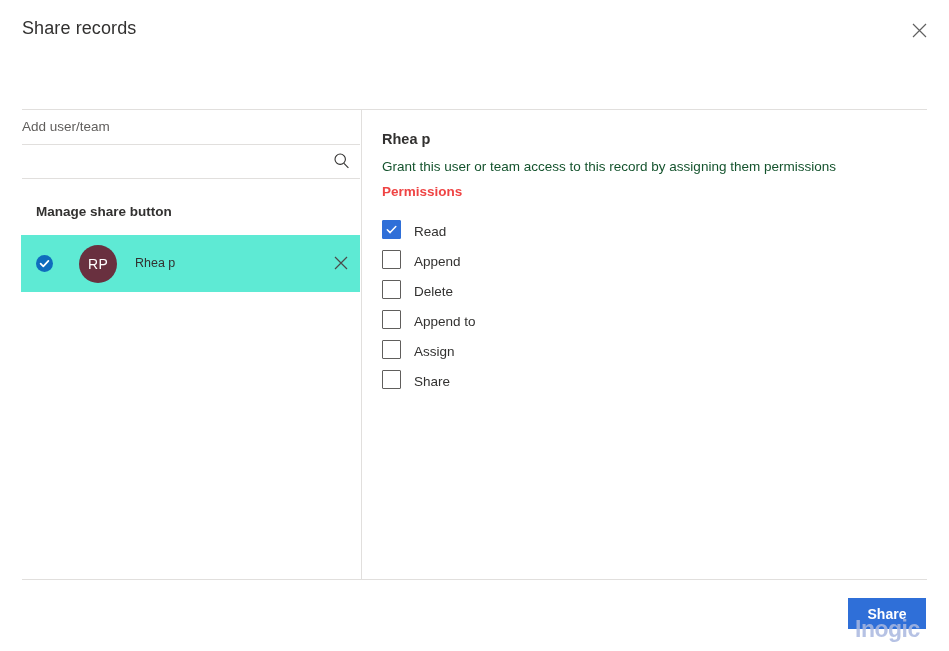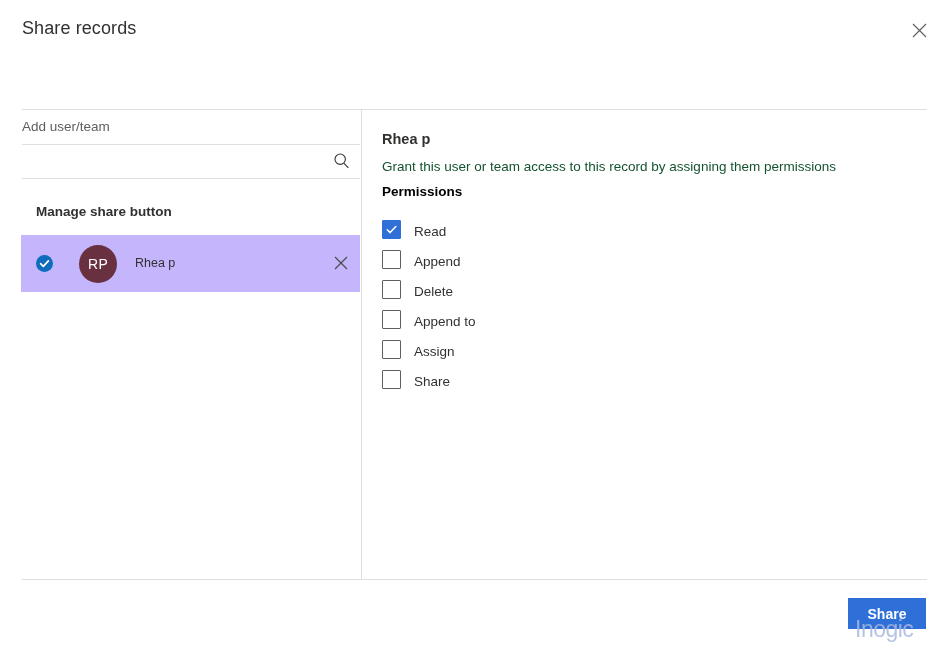--- a/index.html
+++ b/index.html
@@ -144,21 +144,21 @@
   }
 
   .share-list {
     position: absolute;
     left: 21px; top: 125px;
     width: 339px;
   }
   .share-row {
     position: relative;
     height: 57px;
-    background: #c4b5fd;
+    background: #5eead4;
     display: flex;
     align-items: center;
     cursor: pointer;
   }
   .row-check {
     position: absolute;
     left: 15px; top: 20px;
     width: 17px; height: 17px;
   }
   .avatar {
@@ -215,21 +215,21 @@
     left: 20px; top: 49px;
     font-size: 13.5px;
     color: #14532d;
     white-space: nowrap;
   }
   .perm-heading {
     position: absolute;
     left: 20px; top: 74px;
     font-size: 13.5px;
     font-weight: 700;
-    color: #000000;
+    color: #ef4444;
     white-space: nowrap;
   }
 
   .perm-list {
     position: absolute;
     left: 20px; top: 99px;
     width: 400px;
   }
   .perm-row {
     position: relative;
@@ -283,21 +283,21 @@
     font-size: 14px;
     font-weight: 700;
     cursor: pointer;
     padding: 0;
   }
 
   .watermark {
     position: absolute;
     left: 855px; top: 616px;
     font-size: 23px;
-    font-weight: 400;
+    font-weight: 700;
     color: #aab8e0;
     opacity: 0.85;
     letter-spacing: -0.5px;
     white-space: nowrap;
     pointer-events: none;
     user-select: none;
   }
 </style>
 </head>
 <body>

